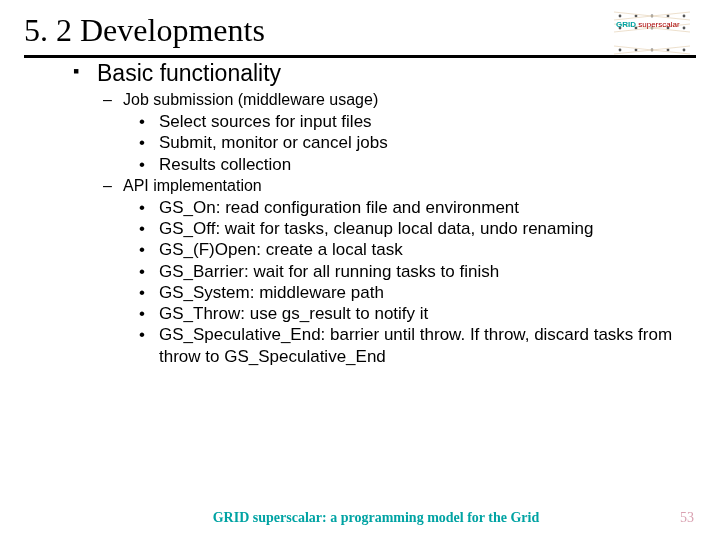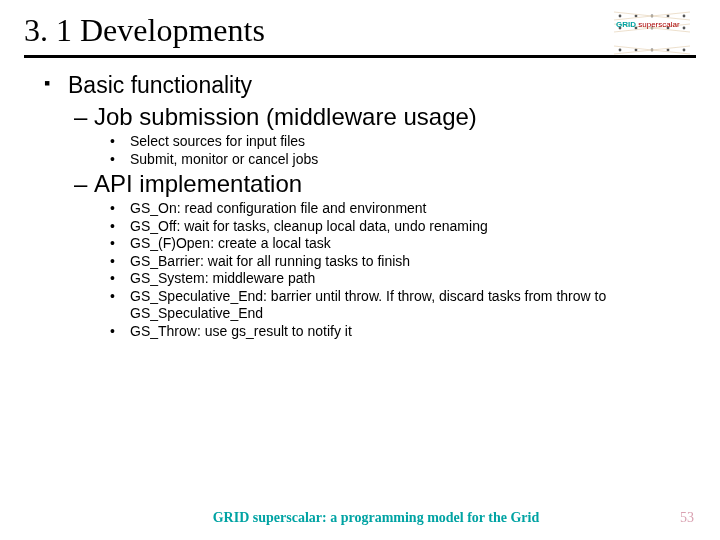--- a/index.html
+++ b/index.html
@@ -40,49 +40,50 @@
   .logo-label {
     position: absolute;
     top: 10px;
     left: 6px;
     font-size: 8px;
     white-space: nowrap;
   }
   .logo-label .g { color: #00a3a3; font-weight: bold; }
   .logo-label .s { color: #a00; }
   .content {
-    padding: 14px 36px 0 44px;
+    padding: 2px 36px 0 44px;
+    margin-left: 29px;
   }
   .lvl1 {
     font-size: 23px;
     margin: 0 0 4px 0;
     padding-left: 24px;
     position: relative;
   }
   .lvl1::before {
     content: "▪";
     position: absolute;
     left: 0;
     top: 1px;
     font-size: 18px;
   }
   .lvl2 {
-    font-size: 24px;
+    font-size: 16px;
     margin: 2px 0 2px 30px;
     padding-left: 20px;
     position: relative;
   }
   .lvl2::before {
     content: "–";
     position: absolute;
     left: 0;
     top: 0;
   }
   .lvl3 {
-    font-size: 14px;
+    font-size: 17px;
     margin: 0 0 0 66px;
     padding-left: 20px;
     position: relative;
     line-height: 1.25;
   }
   .lvl3::before {
     content: "•";
     position: absolute;
     left: 0;
     top: 0;
@@ -105,21 +106,21 @@
     font-family: Georgia, "Times New Roman", serif;
     font-size: 14px;
     color: #d9a0b0;
   }
 </style>
 </head>
 <body>
 
 <div class="slide">
 
-  <div class="title">3. 1 Developments</div>
+  <div class="title">5. 2 Developments</div>
 
   <div class="logo">
     <svg width="90" height="46" viewBox="0 0 90 46">
       <g fill="#555">
         <circle cx="10" cy="6" r="1.4"></circle>
           <circle cx="26" cy="6" r="1.4"></circle>
           <circle cx="42" cy="6" r="1.4"></circle>
           <circle cx="58" cy="6" r="1.4"></circle>
           <circle cx="74" cy="6" r="1.4"></circle>
         <circle cx="10" cy="18" r="1.4"></circle>
@@ -150,28 +151,29 @@
 
   <hr class="title-rule">
 
   <div class="content">
 
     <div class="lvl1">Basic functionality</div>
 
     <div class="lvl2">Job submission (middleware usage)</div>
     <div class="lvl3">Select sources for input files</div>
     <div class="lvl3">Submit, monitor or cancel jobs</div>
+    <div class="lvl3">Results collection</div>
 
     <div class="lvl2">API implementation</div>
     <div class="lvl3">GS_On: read configuration file and environment</div>
     <div class="lvl3">GS_Off: wait for tasks, cleanup local data, undo renaming</div>
     <div class="lvl3">GS_(F)Open: create a local task</div>
     <div class="lvl3">GS_Barrier: wait for all running tasks to finish</div>
     <div class="lvl3">GS_System: middleware path</div>
+    <div class="lvl3">GS_Throw: use gs_result to notify it</div>
     <div class="lvl3">GS_Speculative_End: barrier until throw. If throw, discard tasks from throw to GS_Speculative_End</div>
-    <div class="lvl3">GS_Throw: use gs_result to notify it</div>
 
   </div>
 
   <div class="footer">GRID superscalar: a programming model for the Grid</div>
   <div class="pagenum">53</div>
 
 </div>
 
 </body></html>

